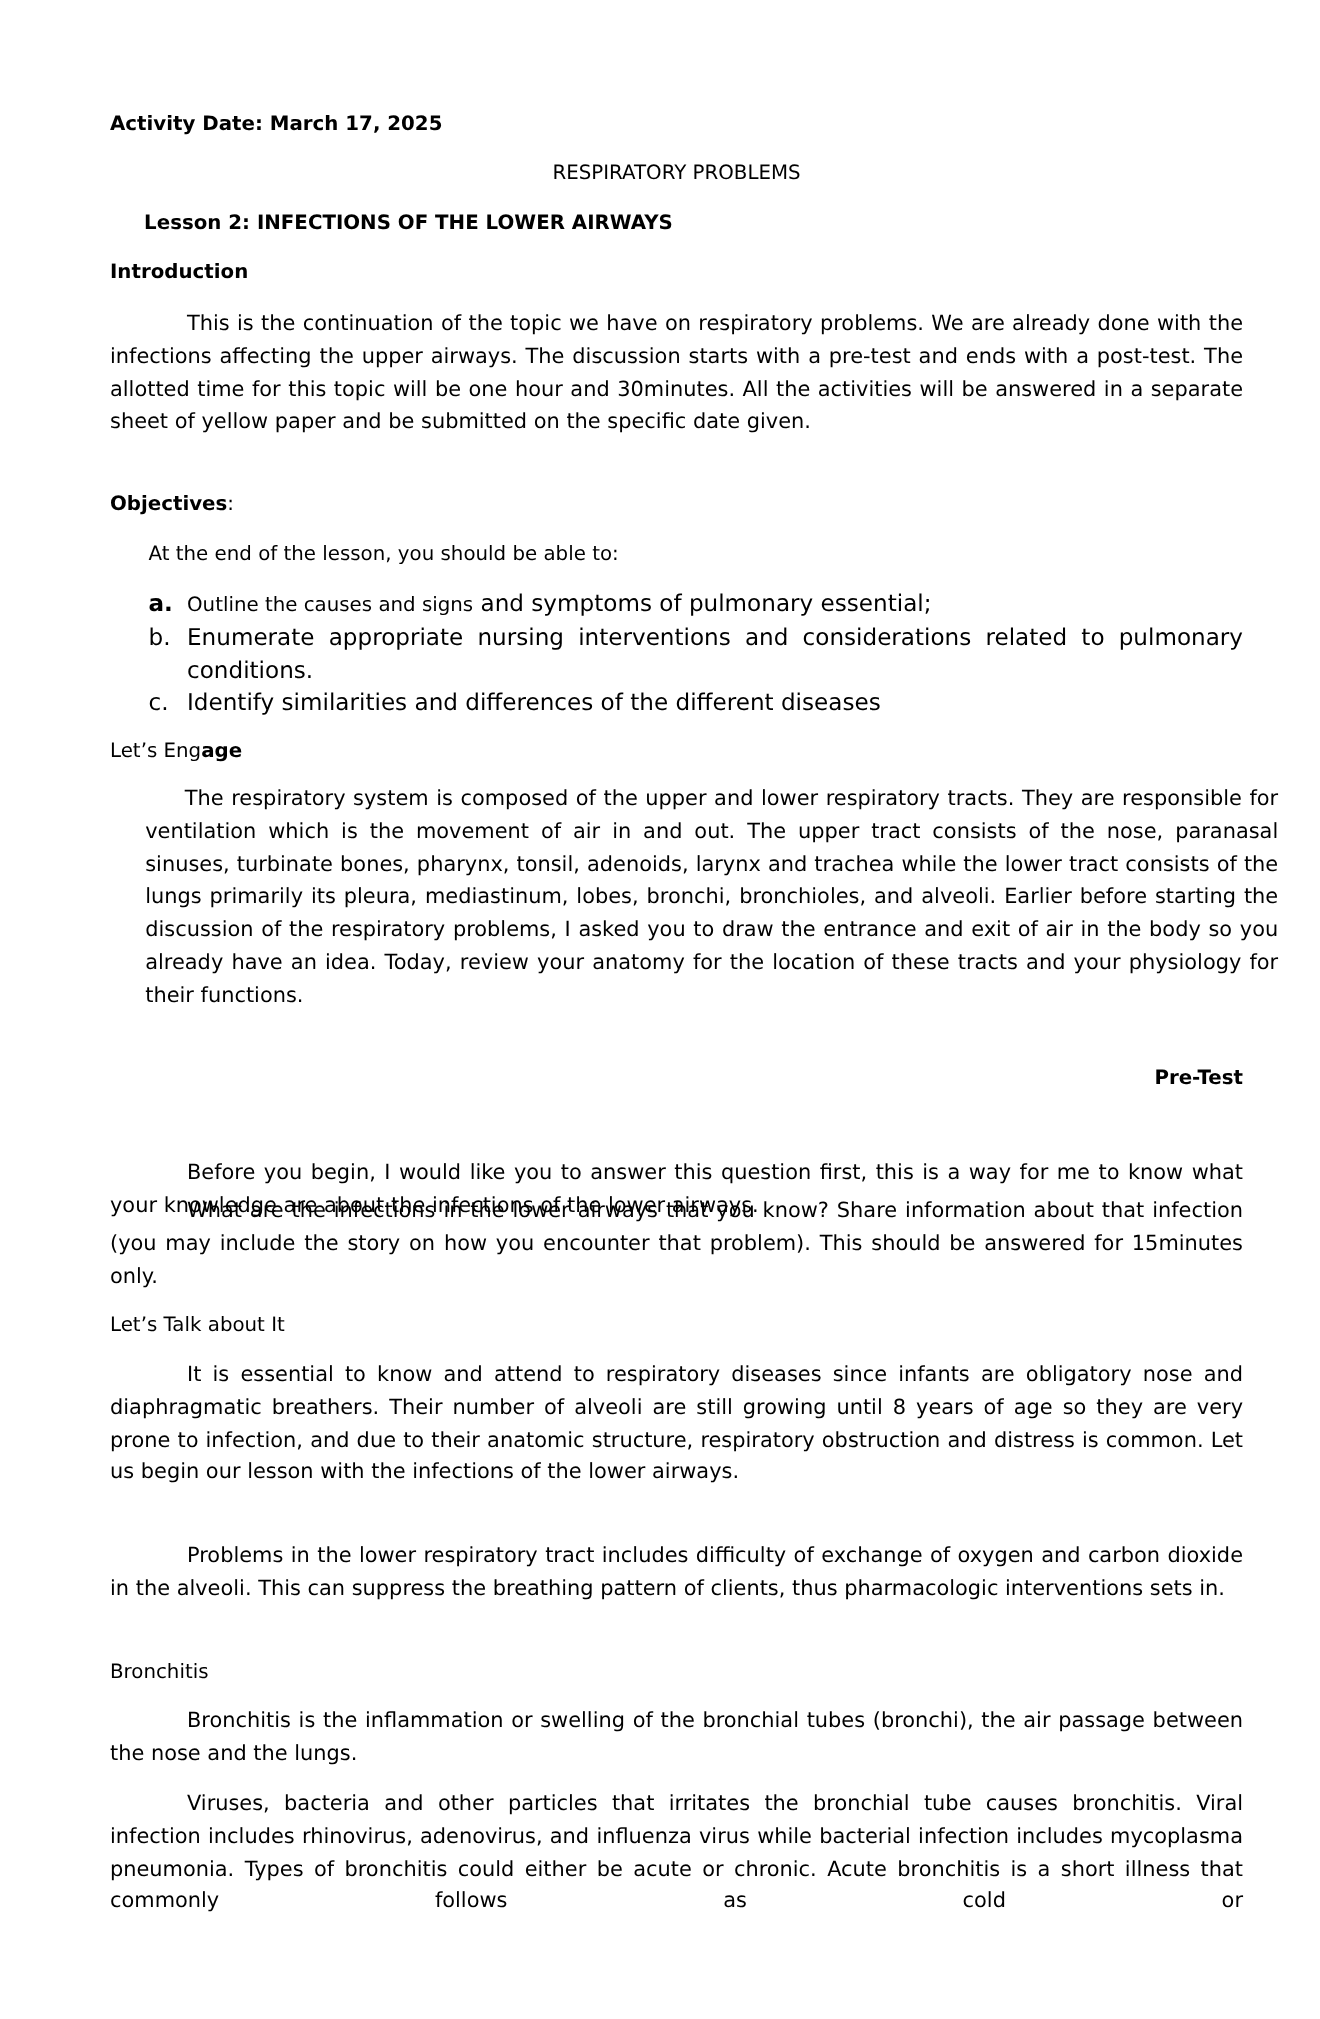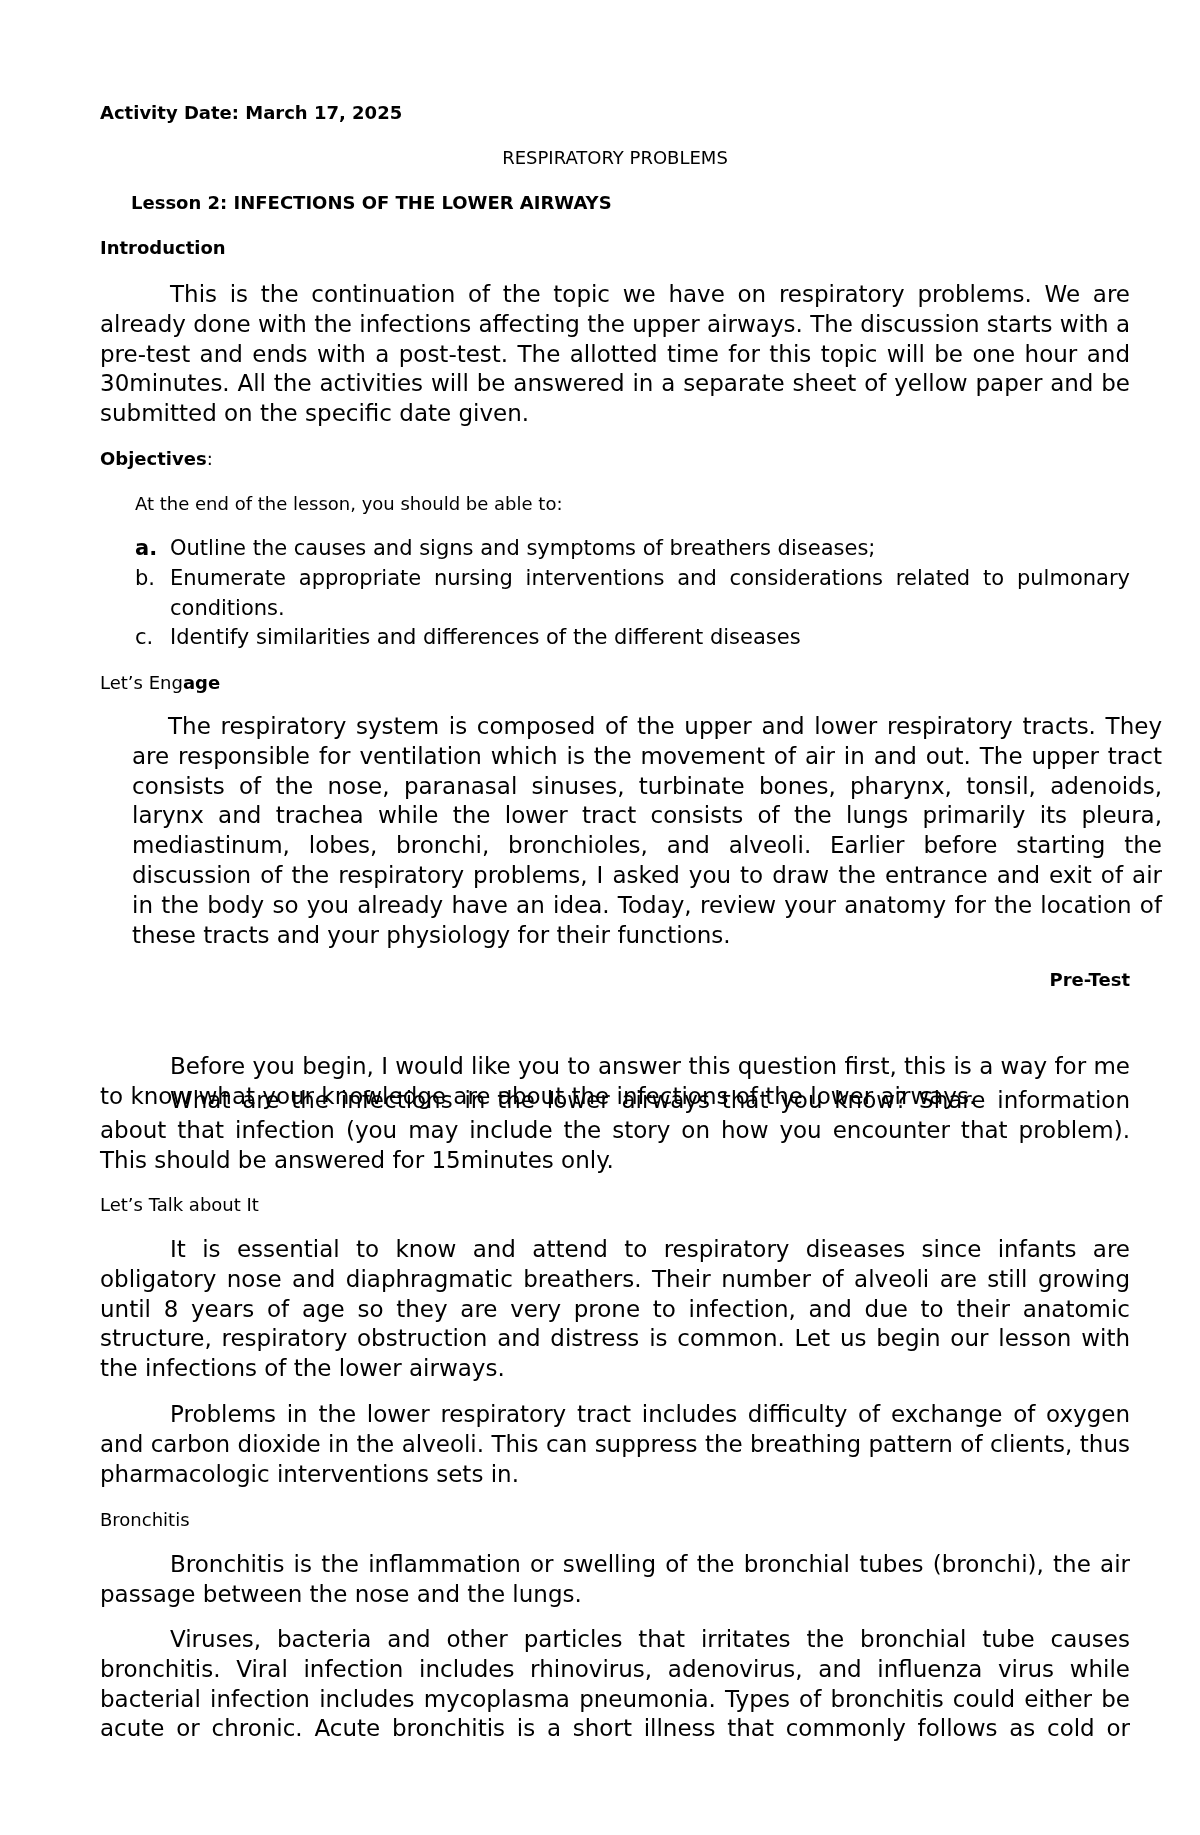--- a/index.html
+++ b/index.html
@@ -3,29 +3,29 @@
 <meta charset="utf-8">
 <style>
   html, body { margin: 0; padding: 0; background: #ffffff; }
   body { width: 1200px; height: 1835px; position: relative; overflow: hidden;
          font-family: "DejaVu Sans", sans-serif; color: #000000; }
   .page { position: absolute; left: 100px; top: 0; width: 1030px; }
   .line, .para, .heading, .list { position: absolute; left: 0; width: 1030px; }
   .heading { font-size: 18px; line-height: 30px; white-space: nowrap; }
   .bold { font-weight: bold; }
   .center { text-align: center; }
-  .para { font-size: 23px; line-height: 29.8px; text-align: justify; text-align-last: left; }
+  .para { font-size: 19px; line-height: 29.8px; text-align: justify; text-align-last: left; }
   .indent-big { text-indent: 70px; }
   .indent-small { text-indent: 36px; margin-left: 32px; }
   .list { left: 35px; width: 995px; font-size: 21px; line-height: 29.8px; }
   .li { display: flex; }
   .li .marker { width: 35px; flex: 0 0 35px; }
   .li .marker.bold { font-weight: bold; }
   .li .body { flex: 1; text-align: justify; text-align-last: left; }
-  .small { font-size: 21px; }
+  .small { font-size: 18px; }
 </style>
 </head>
 <body>
 
 <div class="page">
 
   <div class="heading bold" style="top:98px;">Activity Date: March 17, 2025</div>
 
   <div class="heading center" style="top:143px;">RESPIRATORY PROBLEMS</div>
 
@@ -35,21 +35,21 @@
 
   <div class="para indent-big" style="top:280px;">This is the continuation of the topic we have on respiratory problems. We are already done with the infections affecting the upper airways. The discussion starts with a pre-test and ends with a post-test. The allotted time for this topic will be one hour and 30minutes. All the activities will be answered in a separate sheet of yellow paper and be submitted on the specific date given.</div>
 
   <div class="heading" style="top:444px;"><span class="bold">Objectives</span><span>:</span></div>
 
   <div class="heading" style="top:489px; left:35px;">At the end of the lesson, you should be able to:</div>
 
   <div class="list" style="top:534px;">
     <div class="li">
       <span class="marker bold">a.</span>
-      <span class="body"><span class="small">Outline the causes and signs</span><span> and symptoms of breathers diseases;</span></span>
+      <span class="body"><span class="small">Outline the causes and signs</span><span> and symptoms of pulmonary essential;</span></span>
     </div>
     <div class="li">
       <span class="marker">b.</span>
       <span class="body">Enumerate appropriate nursing interventions and considerations related to pulmonary conditions.</span>
     </div>
     <div class="li">
       <span class="marker">c.</span>
       <span class="body">Identify similarities and differences of the different diseases</span>
     </div>
   </div>

